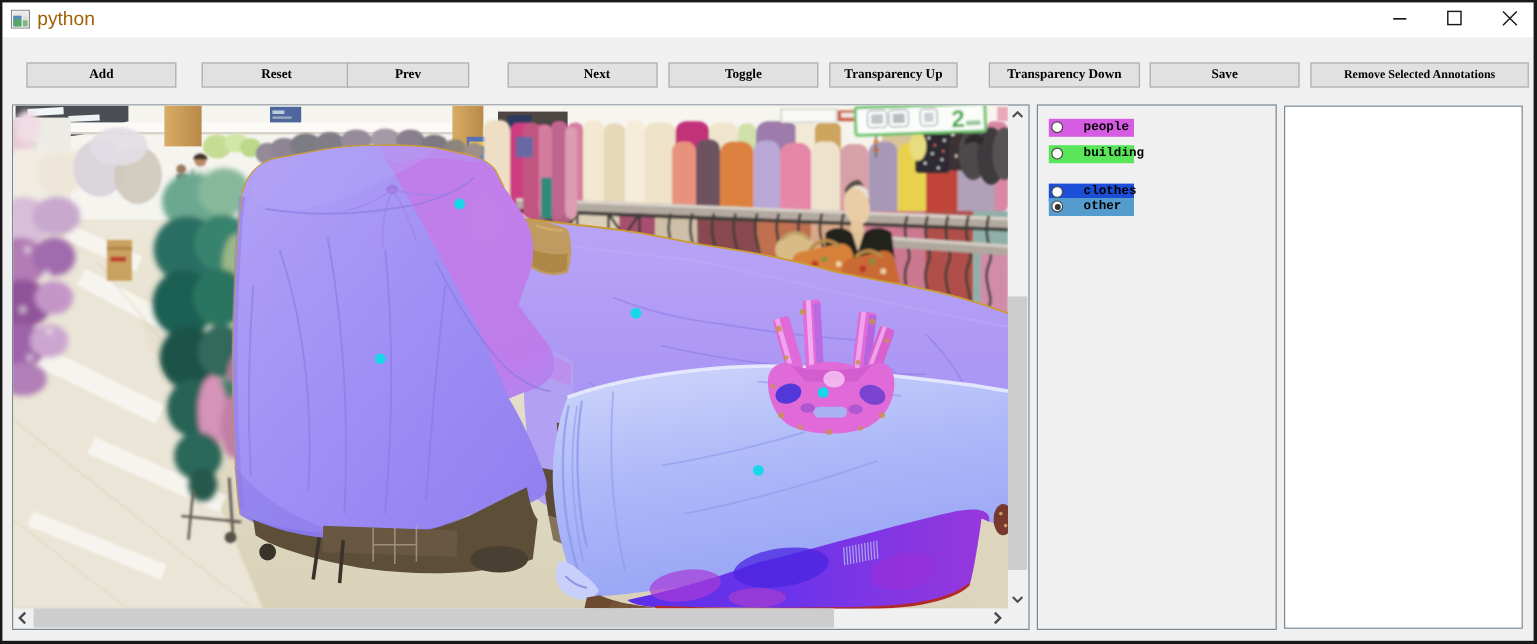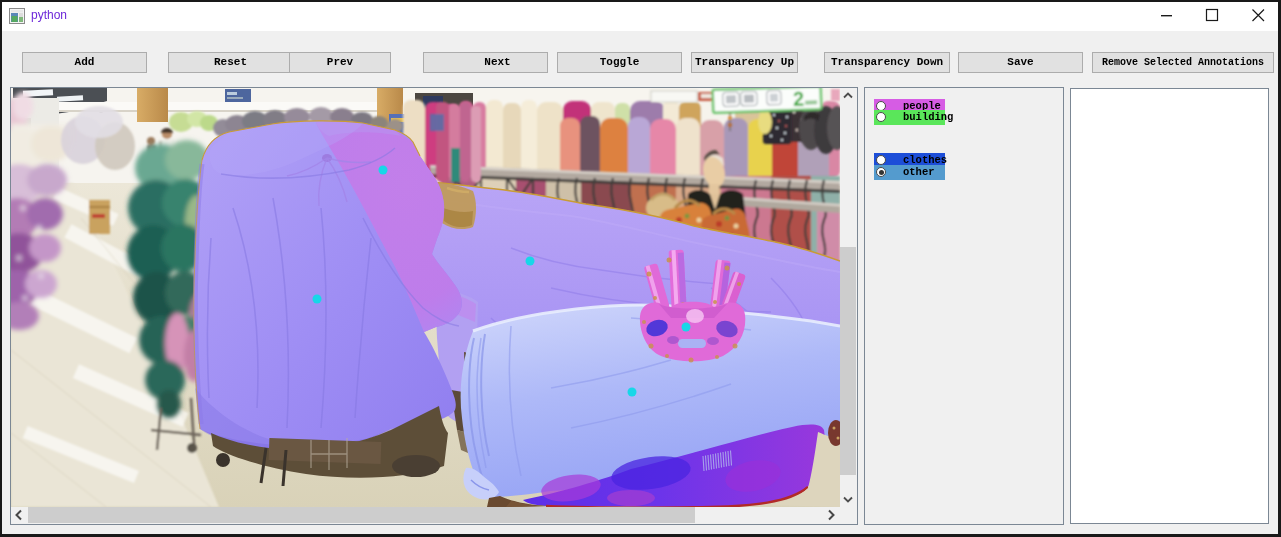--- a/index.html
+++ b/index.html
@@ -4,24 +4,24 @@
   body{width:1281px;height:537px;overflow:hidden;position:relative;
        background:#f0f0f0;font-family:"Liberation Sans",sans-serif;}
   .abs{position:absolute;}
   
   #frame-top{left:0;top:0;width:1281px;height:2px;background:#191919;}
   #frame-left{left:0;top:0;width:2px;height:537px;background:#191919;}
   #frame-right{left:1278px;top:0;width:3px;height:537px;background:#191919;}
   #frame-bottom{left:0;top:534px;width:1281px;height:3px;background:#191919;}
   
   #titlebar{left:2px;top:2px;width:1276px;height:29px;background:#ffffff;}
-  #title-text{left:31px;top:8px;font-size:12px;color:#6d28d9;}
+  #title-text{left:31px;top:8px;font-size:16px;color:#a16207;}
   
   .btn{position:absolute;top:52px;height:21px;background:#e1e1e1;border:1px solid #acacac;
-       box-sizing:border-box;font-family:Liberation Mono, monospace;font-weight:bold;
+       box-sizing:border-box;font-family:Liberation Serif, serif;font-weight:bold;
        font-size:11px;color:#000;text-align:center;line-height:19px;white-space:nowrap;overflow:hidden;}
   
   #canvasframe{left:10px;top:87px;width:848px;height:438px;border:1px solid #7b8794;box-sizing:border-box;background:#f0f0f0;}
   
   #vthumb{left:840px;top:247px;width:16px;height:228px;background:#cdcdcd;}
   #hthumb{left:28px;top:507px;width:667px;height:16px;background:#cdcdcd;}
   
   #midpanel{left:864px;top:87px;width:200px;height:438px;border:1px solid #7b8794;box-sizing:border-box;background:#f0f0f0;}
   .radiorow{position:absolute;left:874px;width:71px;height:15px;}
   .radiorow .circ{position:absolute;left:2px;top:2px;width:10px;height:10px;border-radius:50%;
@@ -587,21 +587,21 @@
   </svg>
   <svg class="abs" style="left:823px;top:507px" width="16" height="16">
     <path d="M6 3.5 L10.5 8 L6 12.5" stroke="#474747" stroke-width="2" fill="none"></path>
   </svg>
 
   <div class="abs" id="midpanel"></div>
   <div class="radiorow" style="top:99px;background:#d65ce4;">
     <div class="circ"></div>
     <div class="lbl">people</div>
   </div>
-  <div class="radiorow" style="top:110px;background:#5ae65a;">
+  <div class="radiorow" style="top:121px;background:#5ae65a;">
     <div class="circ"></div>
     <div class="lbl">building</div>
   </div>
   <div class="radiorow" style="top:153px;background:#1d4ed8;">
     <div class="circ"></div>
     <div class="lbl">clothes</div>
   </div>
   <div class="radiorow" style="top:165px;background:#549bce;">
     <div class="circ"></div>
     <div class="dot"></div>

